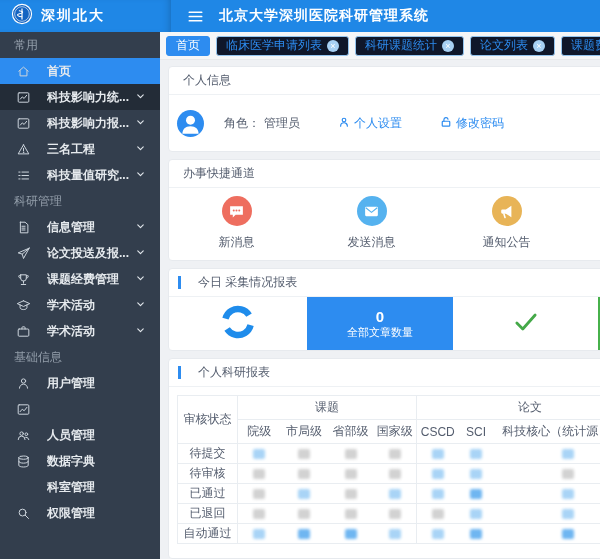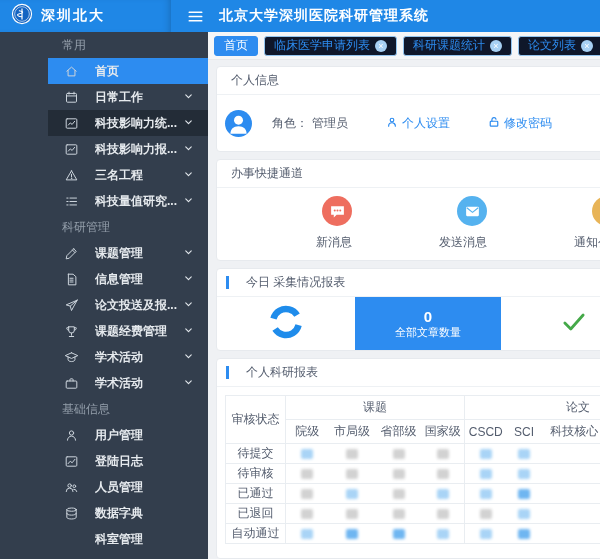--- a/index.html
+++ b/index.html
@@ -8,21 +8,21 @@
   
   .hdr{height:32px;display:flex;background:#1f87e6;}
   .logo-area{width:160px;flex-shrink:0;display:flex;align-items:center;padding-left:11px;gap:8px;
              background:#1f87e6;box-shadow:inset -6px 0 8px -6px rgba(0,0,0,.25);}
   .logo-text{color:#fff;font-size:14px;font-weight:bold;letter-spacing:2px;}
   .hdr-main{flex:1;display:flex;align-items:center;gap:15px;padding-left:16px;}
   .hamburger{display:flex;cursor:pointer;}
   .app-title{color:#fff;font-size:14px;font-weight:bold;letter-spacing:1px;white-space:nowrap;}
   
   .bdy{display:flex;height:527px;}
-  .sidebar{width:160px;flex-shrink:0;background:#333e4d;overflow:hidden;padding-left:48px;}
+  .sidebar{width:160px;flex-shrink:0;background:#333e4d;overflow:hidden;}
   .sec-label{height:26px;line-height:26px;padding-left:14px;color:#949fab;font-size:12px;}
   .side-item{height:26px;display:flex;align-items:center;padding:0 13px 0 16px;color:#e6eaee;
              font-size:12px;font-weight:bold;cursor:pointer;}
   .side-item .ic{width:16px;height:16px;margin-right:15px;color:#ccd4dc;display:flex;align-items:center;}
   .side-item .lbl{flex:1;white-space:nowrap;overflow:hidden;}
   .side-item .chev{width:12px;height:12px;color:#e2e7ec;display:flex;}
   .side-item.active{background:#2d8cf0;}
   .side-item.dark{background:#232c37;}
   .main{flex:1;display:flex;flex-direction:column;overflow:hidden;}
   
@@ -38,21 +38,21 @@
   .content{padding:6px 0 0 8px;width:750px;}
   .card{background:#fff;border:1px solid #e7eaee;border-radius:4px;margin-bottom:7px;width:740px;overflow:hidden;}
   .card-h{height:27px;line-height:27px;padding:0 14px;border-bottom:1px solid #eef1f4;color:#545d6e;font-size:12px;}
   .p-body{height:56px;display:flex;align-items:center;padding-left:8px;}
   .avatar{width:27px;height:27px;border-radius:50%;background:#2d8cf0;overflow:hidden;
           display:flex;align-items:center;justify-content:center;}
   .role{margin-left:20px;font-size:12px;color:#545d6e;}
   .role b{font-weight:normal;margin-left:4px;}
   .plink{margin-left:38px;display:inline-flex;align-items:center;gap:4px;color:#2d8cf0;font-size:12px;cursor:pointer;}
   .ch-body{display:flex;padding:8px 0 9px;}
-  .channel{width:135px;display:flex;flex-direction:column;align-items:flex-end;gap:8px;cursor:pointer;}
+  .channel{width:135px;display:flex;flex-direction:column;align-items:center;gap:8px;cursor:pointer;}
   .circ{width:30px;height:30px;border-radius:50%;display:flex;align-items:center;justify-content:center;}
   .clbl{font-size:12px;color:#545d6e;}
   .accent-row{display:flex;align-items:center;height:27px;border-bottom:1px solid #eef1f4;}
   .accent-bar{width:3px;height:13px;background:#2d8cf0;margin-left:9px;}
   .accent-text{margin-left:17px;font-size:12px;color:#545d6e;}
   .stats{display:flex;height:53px;}
   .stat{display:flex;flex-direction:column;align-items:center;justify-content:center;cursor:pointer;}
   .stat.spin{width:138px;}
   .stat.count{width:146px;background:#2d8cf0;color:#fff;}
   .stat.count .v{font-size:15px;font-weight:bold;line-height:17px;}
@@ -96,34 +96,20 @@
     <nav class="sidebar" id="sidebar">
         <div class="sec-label">常用</div>
         <div class="side-item active">
           <span class="ic">
             <svg width="15" height="15" viewBox="0 0 24 24" fill="none" stroke="currentColor" stroke-width="1.6" stroke-linecap="round" stroke-linejoin="round">
               <path d="M4.5 11.5 12 5l7.5 6.5M6.5 10.5V19h11v-8.5"></path>
             </svg>
           </span>
           <span class="lbl">首页</span>
         </div>
-        <div class="side-item">
-          <span class="ic">
-            <svg width="15" height="15" viewBox="0 0 24 24" fill="none" stroke="currentColor" stroke-width="1.6" stroke-linecap="round" stroke-linejoin="round">
-              <rect x="4" y="5.5" width="16" height="14" rx="1.5"></rect>
-              <path d="M8 3.5v3M16 3.5v3M4 9.5h16"></path>
-            </svg>
-          </span>
-          <span class="lbl">日常工作</span>
-          <span class="chev">
-            <svg width="11" height="11" viewBox="0 0 16 16" fill="none" stroke="currentColor" stroke-width="1.6" stroke-linecap="round" stroke-linejoin="round">
-              <path d="M4 5.5 8 9.8 12 5.5"></path>
-            </svg>
-          </span>
-        </div>
         <div class="side-item dark">
           <span class="ic">
             <svg width="15" height="15" viewBox="0 0 24 24" fill="none" stroke="currentColor" stroke-width="1.6" stroke-linecap="round" stroke-linejoin="round">
               <rect x="3.5" y="4.5" width="17" height="15" rx="1.5"></rect>
               <path d="M7 14.5l3-3.5 3 2.5 4-5"></path>
             </svg>
           </span>
           <span class="lbl">科技影响力统...</span>
           <span class="chev">
             <svg width="11" height="11" viewBox="0 0 16 16" fill="none" stroke="currentColor" stroke-width="1.6" stroke-linecap="round" stroke-linejoin="round">
@@ -170,34 +156,20 @@
           <span class="chev">
             <svg width="11" height="11" viewBox="0 0 16 16" fill="none" stroke="currentColor" stroke-width="1.6" stroke-linecap="round" stroke-linejoin="round">
               <path d="M4 5.5 8 9.8 12 5.5"></path>
             </svg>
           </span>
         </div>
         <div class="sec-label">科研管理</div>
         <div class="side-item">
           <span class="ic">
             <svg width="15" height="15" viewBox="0 0 24 24" fill="none" stroke="currentColor" stroke-width="1.6" stroke-linecap="round" stroke-linejoin="round">
-              <path d="M15.5 4.5l4 4L8.5 19.5 3.5 20.5l1-5L15.5 4.5Z"></path>
-              <path d="M13.5 6.5l4 4"></path>
-            </svg>
-          </span>
-          <span class="lbl">课题管理</span>
-          <span class="chev">
-            <svg width="11" height="11" viewBox="0 0 16 16" fill="none" stroke="currentColor" stroke-width="1.6" stroke-linecap="round" stroke-linejoin="round">
-              <path d="M4 5.5 8 9.8 12 5.5"></path>
-            </svg>
-          </span>
-        </div>
-        <div class="side-item">
-          <span class="ic">
-            <svg width="15" height="15" viewBox="0 0 24 24" fill="none" stroke="currentColor" stroke-width="1.6" stroke-linecap="round" stroke-linejoin="round">
               <path d="M7 3.5h7.5L19 7.5v13H7v-17Z"></path>
               <path d="M9.5 10h5M9.5 13h5M9.5 16h5"></path>
             </svg>
           </span>
           <span class="lbl">信息管理</span>
           <span class="chev">
             <svg width="11" height="11" viewBox="0 0 16 16" fill="none" stroke="currentColor" stroke-width="1.6" stroke-linecap="round" stroke-linejoin="round">
               <path d="M4 5.5 8 9.8 12 5.5"></path>
             </svg>
           </span>
@@ -268,21 +240,20 @@
           </span>
           <span class="lbl">用户管理</span>
         </div>
         <div class="side-item">
           <span class="ic">
             <svg width="15" height="15" viewBox="0 0 24 24" fill="none" stroke="currentColor" stroke-width="1.6" stroke-linecap="round" stroke-linejoin="round">
               <rect x="3.5" y="4.5" width="17" height="15" rx="1.5"></rect>
               <path d="M6.5 15.5l3.5-4 3 2.5 4.5-5.5"></path>
             </svg>
           </span>
-          <span class="lbl">登陆日志</span>
         </div>
         <div class="side-item">
           <span class="ic">
             <svg width="15" height="15" viewBox="0 0 24 24" fill="none" stroke="currentColor" stroke-width="1.6" stroke-linecap="round" stroke-linejoin="round">
               <circle cx="9" cy="9" r="2.8"></circle>
               <path d="M3.5 18.5a5.5 5.5 0 0 1 11 0"></path>
               <circle cx="16.5" cy="10" r="2.2"></circle>
               <path d="M15.5 14.8a4.6 4.6 0 0 1 5 3.7"></path>
             </svg>
           </span>

